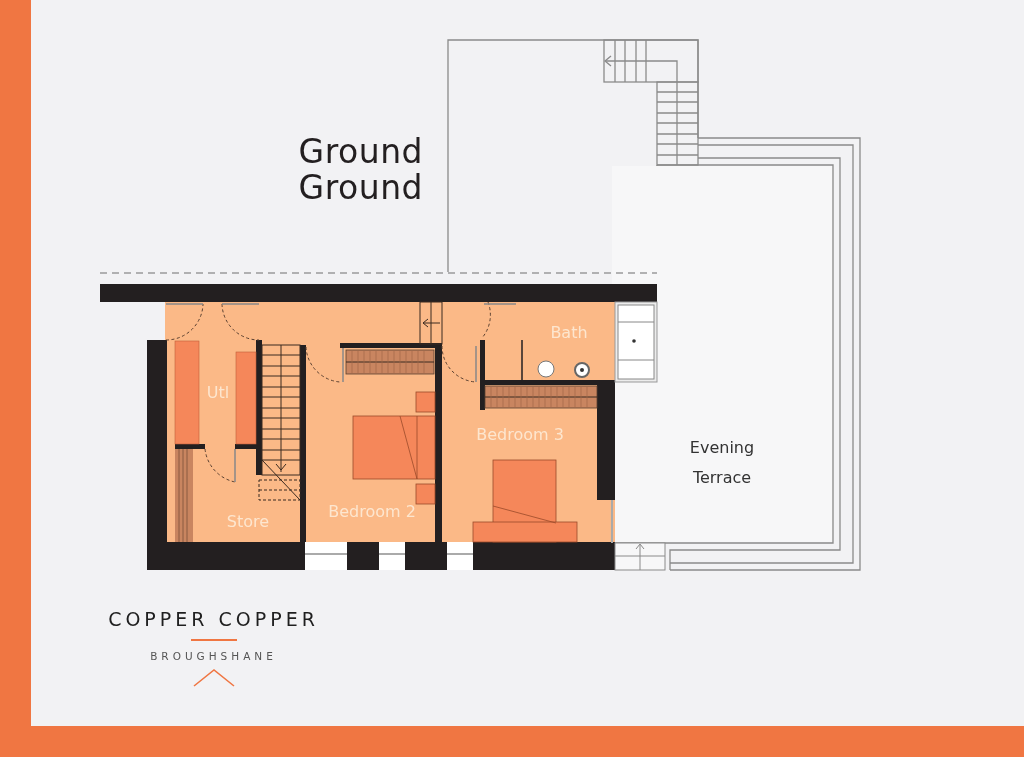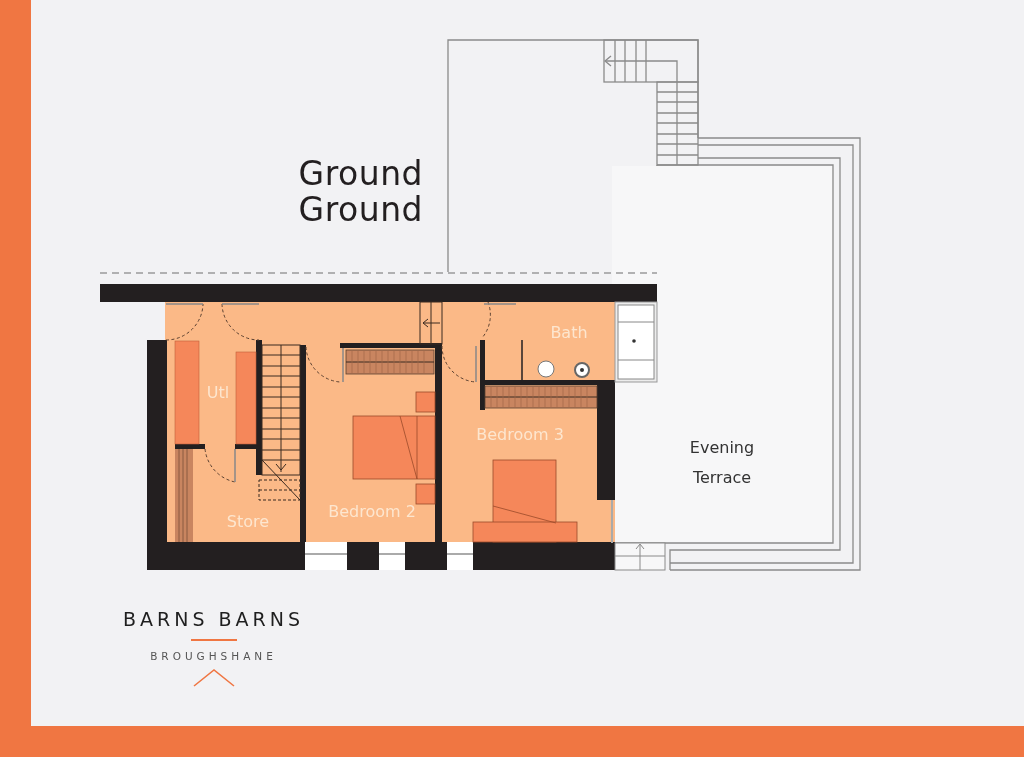--- a/index.html
+++ b/index.html
@@ -1,20 +1,20 @@
 <!DOCTYPE html>
 <html><head>
 <meta charset="utf-8">
 <style>
   html, body { margin:0; padding:0; }
   body { width:1024px; height:757px; overflow:hidden; background:#f2f2f4; position:relative; font-family:"Liberation Sans", sans-serif; }
   .border-left { position:absolute; left:0; top:0; width:31px; height:757px; background:#f07642; }
   .border-bottom { position:absolute; left:0; top:726px; width:1024px; height:31px; background:#f07642; }
   .canvas { position:absolute; left:31px; top:0; width:993px; height:726px; background:#f2f2f4; }
-  .plan-title { position:absolute; right:601px; top:134px; text-align:right; font-family:"DejaVu Sans", sans-serif; font-weight:300; font-size:33px; line-height:36px; color:#231f20; letter-spacing:0.5px;margin-top:22px; }
+  .plan-title { position:absolute; right:601px; top:134px; text-align:right; font-family:"DejaVu Sans", sans-serif; font-weight:300; font-size:33px; line-height:36px; color:#231f20; letter-spacing:0.5px; }
   .plan-title div { font-weight:normal; }
   svg.plan { position:absolute; left:0; top:0; }
   .room-label { font-family:"DejaVu Sans", sans-serif; font-size:16px; fill:#fde6cf; }
   .terrace-label { font-family:"DejaVu Sans", sans-serif; font-size:16px; fill:#333; }
   .brand { position:absolute; left:60px; top:608px; width:245px; text-align:center; }
   .brand-name { font-family:"DejaVu Sans", sans-serif; font-size:19px; letter-spacing:4px; color:#1f1f1f; font-weight:normal; }
   .brand-rule { width:46px; height:2px; background:#f07642; margin:9px auto 9px; }
   .brand-sub { font-family:"DejaVu Sans", sans-serif; font-size:10.5px; letter-spacing:4px; color:#555;text-align:center; }
   .brand-chevron { display:block; margin:6px auto 0; }
 </style>
@@ -226,20 +226,20 @@
     <text class="terrace-label" x="722" y="453" text-anchor="middle">Evening</text>
     <text class="terrace-label" x="722" y="483" text-anchor="middle">Terrace</text>
   </svg>
 
   <div class="plan-title">
     <div>Ground</div>
     <div>Ground</div>
   </div>
 
   <div class="brand">
-    <div class="brand-name">BARNS BARNS</div>
+    <div class="brand-name">COPPER COPPER</div>
     <div class="brand-rule"></div>
     <div class="brand-sub">BROUGHSHANE</div>
     <svg class="brand-chevron" width="44" height="20" viewBox="0 0 44 20">
       <polyline points="2,18 22,2 42,18" fill="none" stroke="#f07642" stroke-width="1.6"></polyline>
     </svg>
   </div>
 </div>
 
 </body></html>

